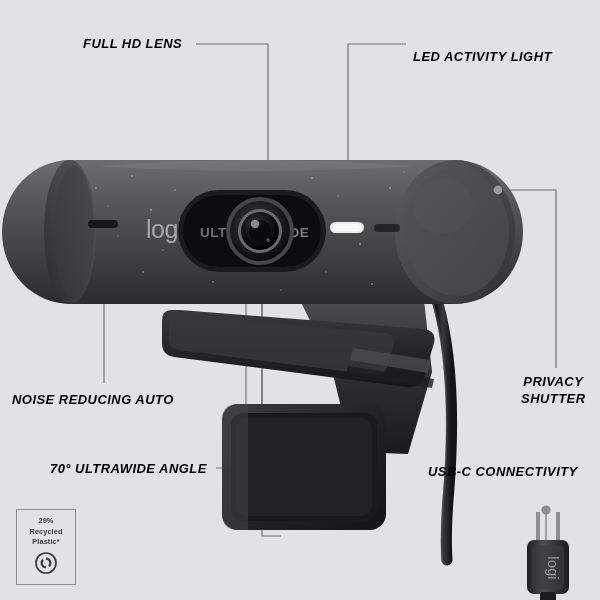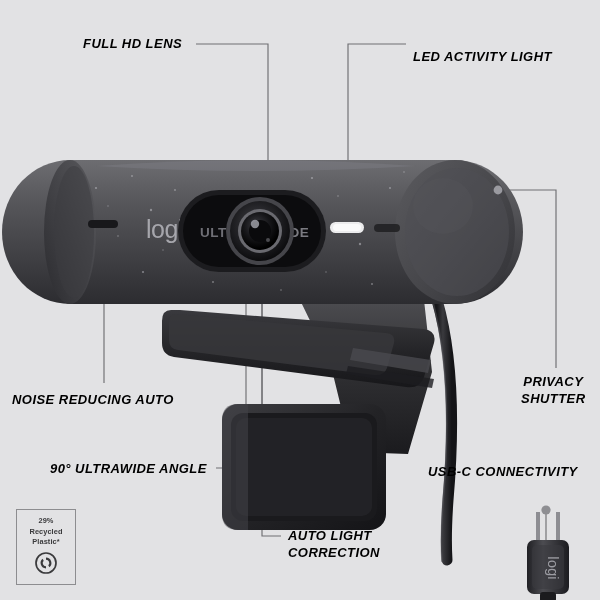--- a/index.html
+++ b/index.html
@@ -216,26 +216,24 @@
       <rect x="527" y="540" width="42" height="54" rx="7" fill="url(#plugGrad)"></rect>
       <rect x="532" y="545" width="32" height="44" rx="5" fill="#3a3a3f" opacity=".6"></rect>
       <text x="548" y="568" font-family="'Liberation Sans', sans-serif" font-size="15" font-weight="400" fill="#9d9da3" text-anchor="middle" transform="rotate(90 548 568)">logi</text>
       <rect x="540" y="592" width="16" height="10" rx="3" fill="#1b1b1e"></rect>
     </g>
   </svg>
 
   <div class="callout c-fullhd">FULL HD LENS</div>
   <div class="callout c-led">LED ACTIVITY LIGHT</div>
   <div class="callout c-mics">NOISE REDUCING AUTO</div>
-  <div class="callout c-ultrawide">90° ULTRAWIDE ANGLE</div>
+  <div class="callout c-ultrawide">70° ULTRAWIDE ANGLE</div>
   <div class="callout c-privacy">PRIVACY
 SHUTTER</div>
   <div class="callout c-usbc">USB-C CONNECTIVITY</div>
-  <div class="callout c-autolight">AUTO LIGHT
-CORRECTION</div>
 
   <div class="badge">
     <div class="badge-text">29%
 Recycled
 Plastic*</div>
     <svg class="badge-mark" width="24" height="24" viewBox="0 0 24 24">
       <circle cx="12" cy="12" r="10" fill="none" stroke="#3a3a3c" stroke-width="1.7"></circle>
       <path d="M12 6.6 a5.4 5.4 0 0 1 3.4 9.6 l-1.1 -1.9 a3.2 3.2 0 0 0 -2.3 -5.5 Z" fill="#3a3a3c"></path>
       <path d="M12 17.4 a5.4 5.4 0 0 1 -3.4 -9.6 l1.1 1.9 a3.2 3.2 0 0 0 2.3 5.5 Z" fill="#3a3a3c"></path>
     </svg>

